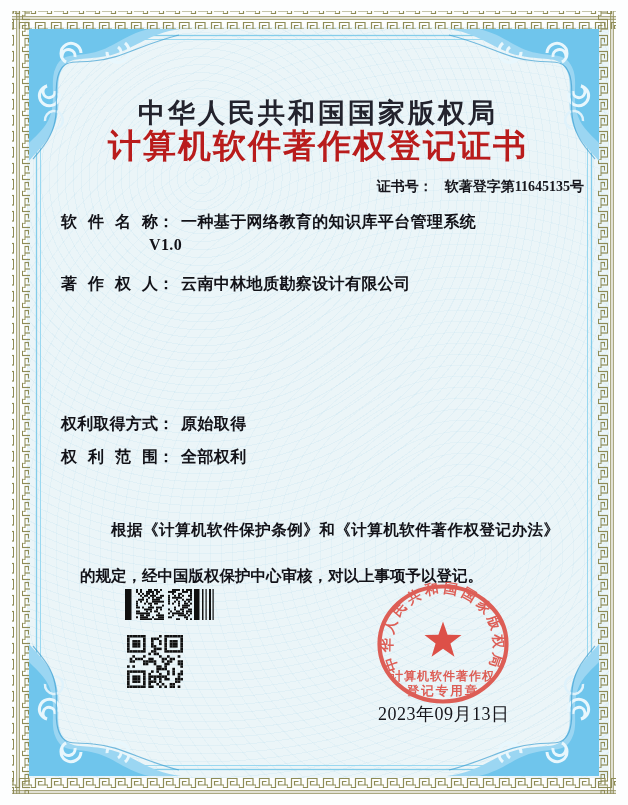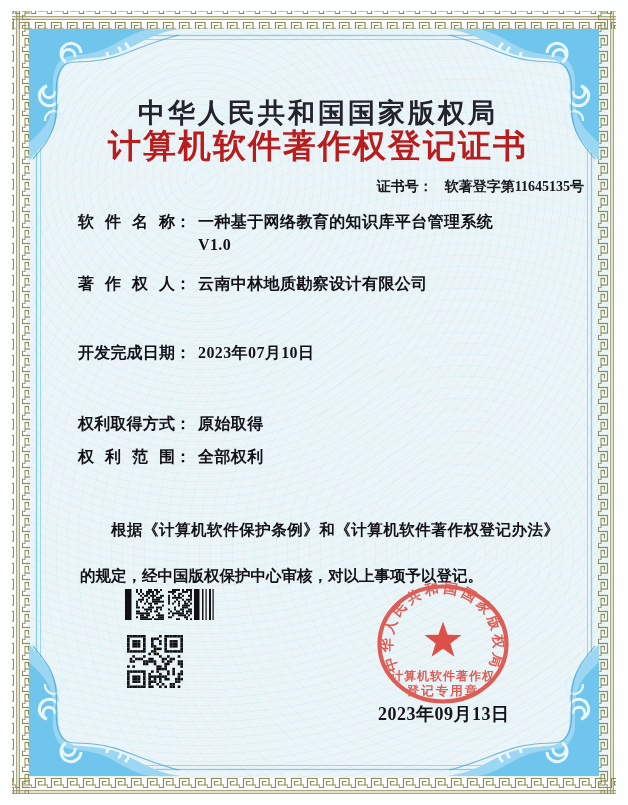--- a/index.html
+++ b/index.html
@@ -28,40 +28,40 @@
   .cert-title{
     position:absolute;left:0;right:0;top:124px;z-index:3;
     text-align:center;font-size:33px;font-weight:bold;letter-spacing:2px;color:#b91c1c;
   }
   .certno{
     position:absolute;right:52px;top:178px;z-index:3;
     font-size:14px;font-weight:bold;color:#15151c;margin-left:36px;
   }
   .certno .gap{display:inline-block;width:12px;}
   .row{
-    position:absolute;left:78px;z-index:3;font-size:16px;font-weight:bold;
+    position:absolute;left:61px;z-index:3;font-size:16px;font-weight:bold;
     line-height:23px;color:#121218;white-space:nowrap;
   }
   .row .lab{
     display:inline-block;width:97px;text-align:justify;text-align-last:justify;
     vertical-align:top;
   }
   .row .val{margin-left:7px;letter-spacing:0.4px;}
-  .row .val2{margin-left:120px;letter-spacing:0.4px;}
+  .row .val2{margin-left:88px;letter-spacing:0.4px;}
   .statement{
     position:absolute;left:80px;top:507px;width:479px;z-index:3;
     font-size:15.5px;font-weight:bold;line-height:46px;color:#121218;
     text-indent:31px;text-align:justify;
   }
   .barcode{position:absolute;left:125px;top:589px;z-index:3;}
   .qrcode{position:absolute;left:127px;top:635px;z-index:3;}
   .seal{position:absolute;left:374px;top:582px;z-index:5;opacity:0.88;}
   .issue-date{
     position:absolute;left:378px;top:702px;z-index:4;
-    font-size:18px;font-weight:bold;color:#14141a;letter-spacing:0.5px;
+    font-size:18px;font-weight:normal;color:#14141a;letter-spacing:0.5px;
   }
 </style>
 </head>
 <body>
 
 <div class="page">
   <div class="paper"></div>
 
   <svg class="frame" width="628" height="805" viewBox="0 0 628 805">
     <defs>
@@ -112,23 +112,20 @@
 
   <div class="row" style="top:210px">
     <span class="lab">软 件 名 称</span><span>：</span><span class="val">一种基于网络教育的知识库平台管理系统</span>
     <div class="val2">V1.0</div>
   </div>
 
   <div class="row" style="top:272px">
     <span class="lab">著 作 权 人</span><span>：</span><span class="val">云南中林地质勘察设计有限公司</span>
   </div>
 
-  <div class="row" style="top:341px">
-    <span class="lab">开发完成日期</span><span>：</span><span class="val">2023年07月10日</span>
-  </div>
 
 
   <div class="row" style="top:412px">
     <span class="lab">权利取得方式</span><span>：</span><span class="val">原始取得</span>
   </div>
 
   <div class="row" style="top:445px">
     <span class="lab">权 利 范 围</span><span>：</span><span class="val">全部权利</span>
   </div>
 

